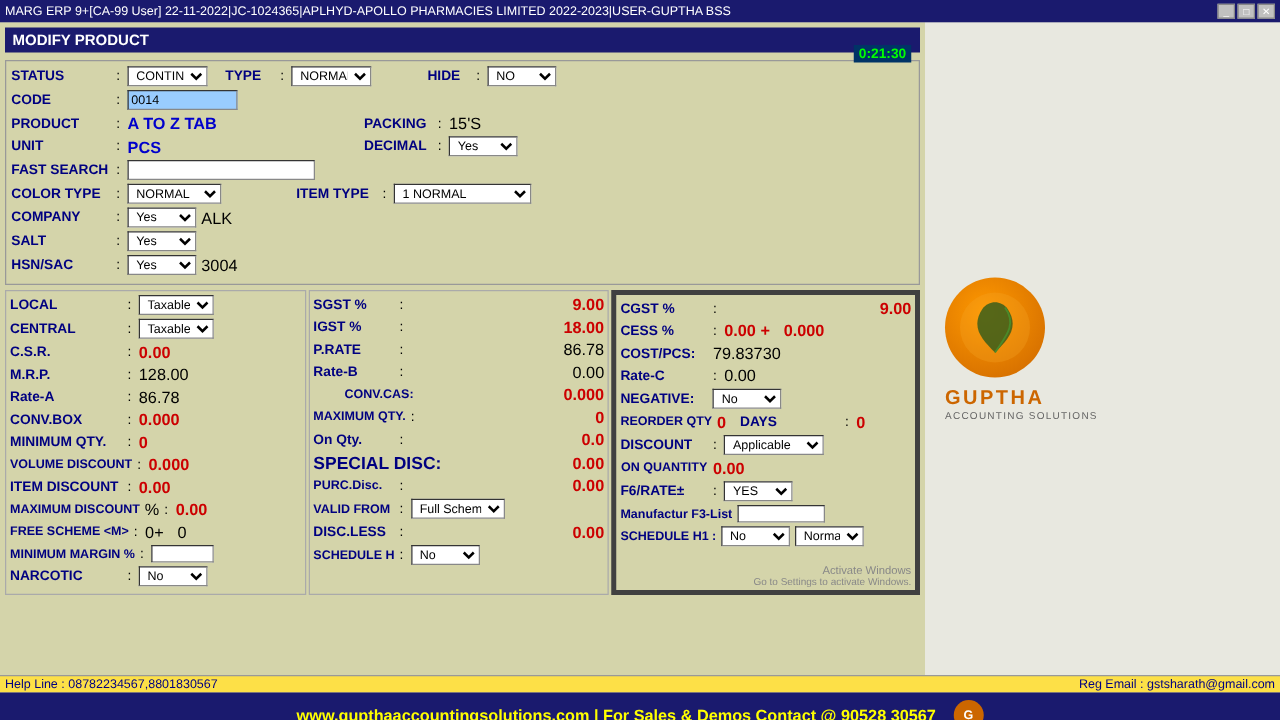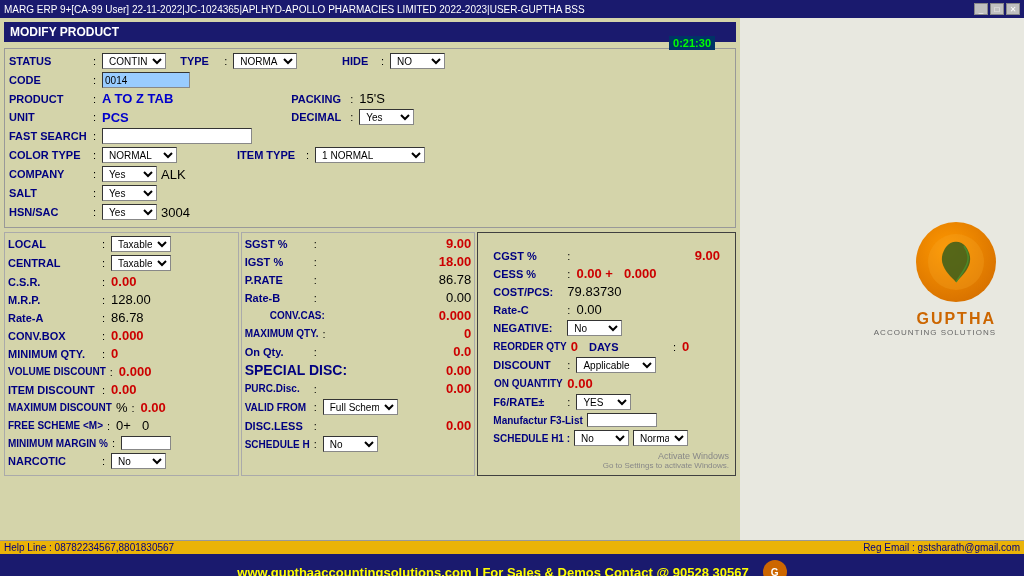--- a/index.html
+++ b/index.html
@@ -34,21 +34,21 @@
       height: 12px;
       font-size: 8px;
       text-align: center;
       cursor: pointer;
       line-height: 12px;
     }
 
     
     #time-display {
       position: absolute;
-      right: 309px;
+      right: 295px;
       top: 18px;
       background: #003366;
       color: #00ff00;
       font-size: 11px;
       font-weight: bold;
       padding: 1px 4px;
       z-index: 10;
     }
 
     
@@ -64,23 +64,23 @@
       padding: 4px;
       flex-shrink: 0;
     }
 
     
     #right-panel {
       flex: 1;
       background: #e8e8e0;
       display: flex;
       flex-direction: column;
-      align-items: flex-end;
+      align-items: flex-start;
       justify-content: center;
-      padding: 28px;
+      padding: 16px;
     }
 
     
     #form-header {
       background: #1a1a6e;
       color: white;
       font-size: 12px;
       font-weight: bold;
       padding: 3px 6px;
       margin-bottom: 6px;
@@ -156,22 +156,22 @@
 
     .bottom-center {
       flex: 1;
       border: 1px solid #aaa;
       padding: 3px;
       background: #d4d4aa;
     }
 
     .bottom-right {
       flex: 1;
-      border: 1px solid #404040;
-      padding: 15px;
+      border: 4px solid #404040;
+      padding: 3px;
       background: #d4d4aa;
     }
 
     .num-field {
       color: #cc0000;
       font-weight: bold;
     }
 
     .num-field-black {
       color: #000;
@@ -213,21 +213,21 @@
       font-weight: bold;
       height: 36px;
       display: flex;
       align-items: center;
       justify-content: center;
       gap: 8px;
     }
 
     
     #helpline-bar {
-      background: #eab308;
+      background: #fde047;
       color: #000080;
       font-size: 10px;
       padding: 1px 4px;
       display: flex;
       justify-content: space-between;
       border-top: 1px solid #999;
     }
 
     .windows-watermark {
       position: absolute;

